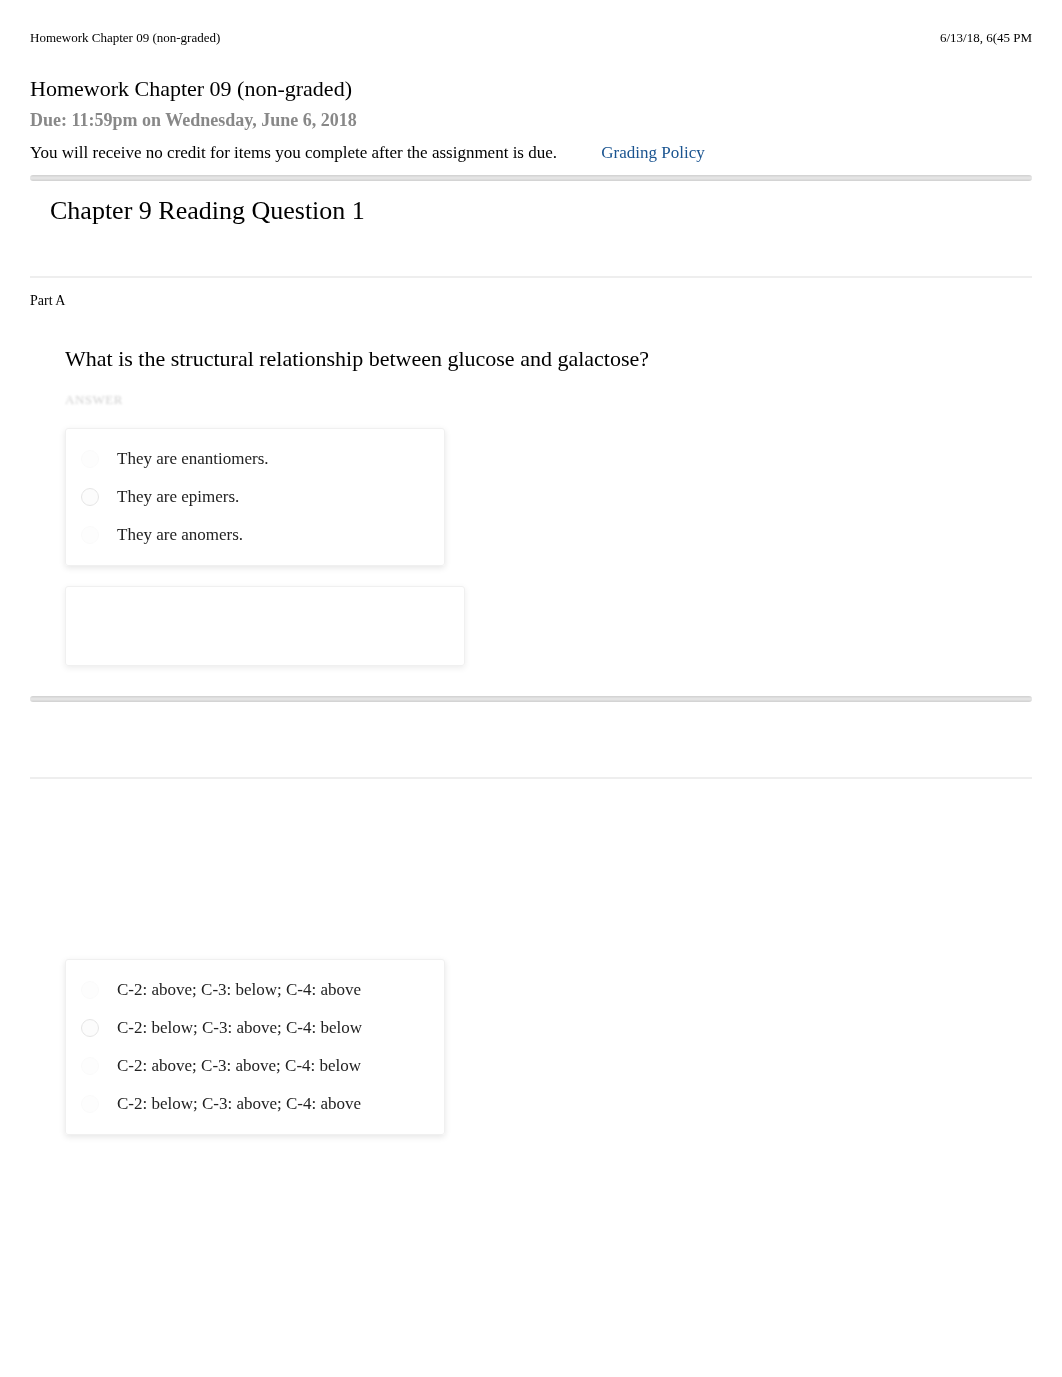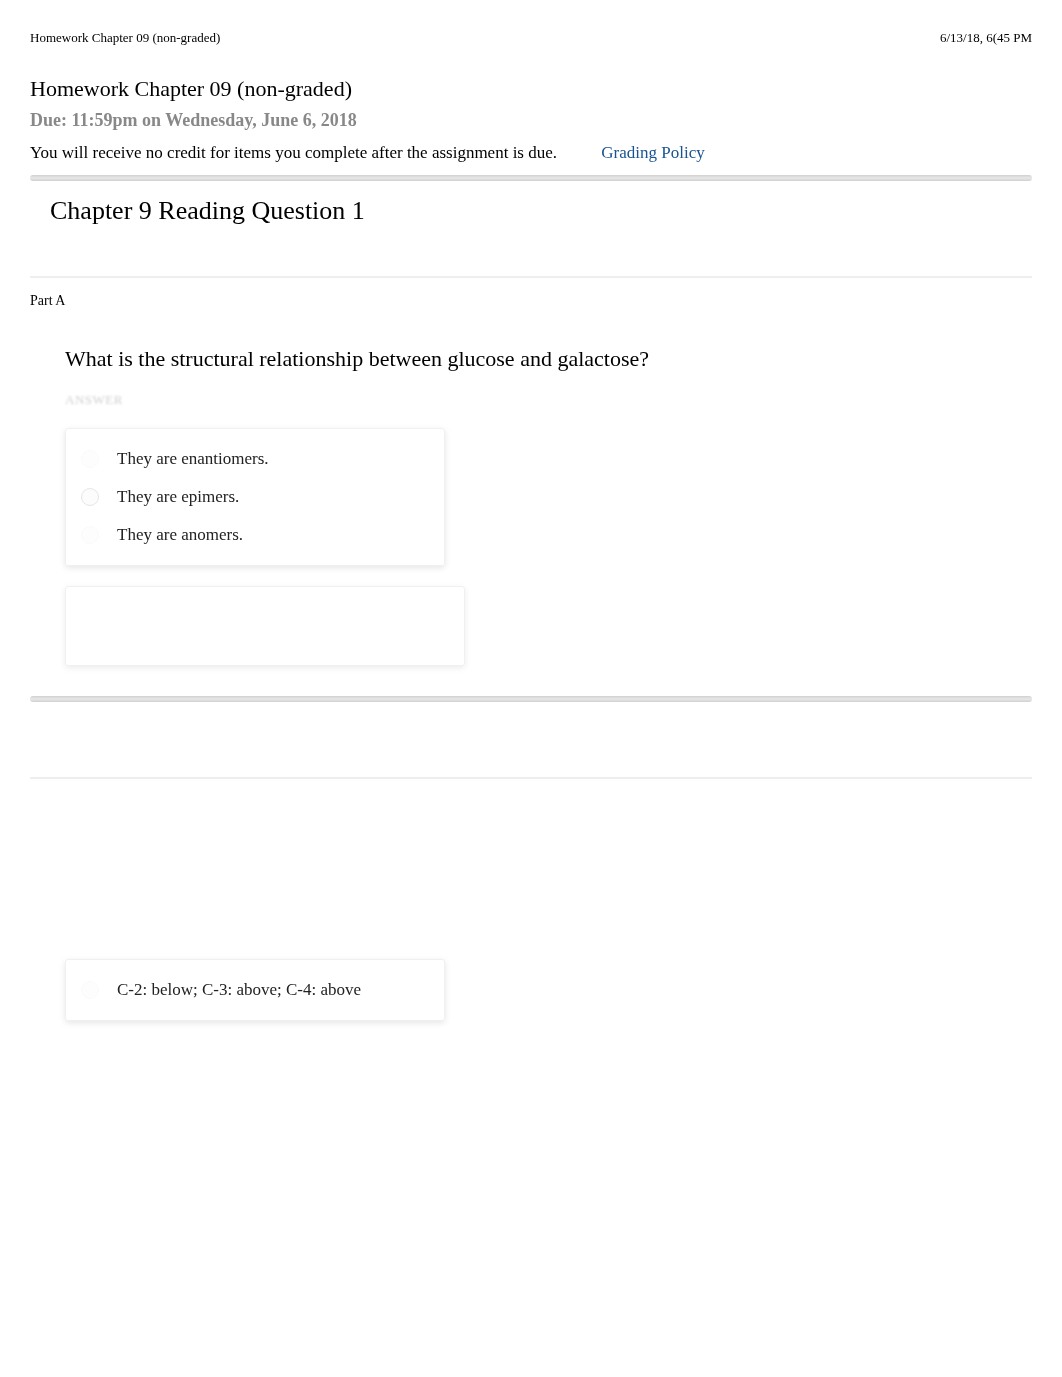--- a/index.html
+++ b/index.html
@@ -190,15 +190,27 @@
 
 <div class="thick-divider"></div>
 
 <div class="spacer-large"></div>
 
 <div class="thin-divider"></div>
 
 <div class="options-box-2">
   <div class="option-row">
     <div class="radio"></div>
+    <span>C-2: above; C-3: below; C-4: above</span>
+  </div>
+  <div class="option-row">
+    <div class="radio selected"></div>
+    <span>C-2: below; C-3: above; C-4: below</span>
+  </div>
+  <div class="option-row">
+    <div class="radio"></div>
+    <span>C-2: above; C-3: above; C-4: below</span>
+  </div>
+  <div class="option-row">
+    <div class="radio"></div>
     <span>C-2: below; C-3: above; C-4: above</span>
   </div>
 </div>
 
 </body></html>

